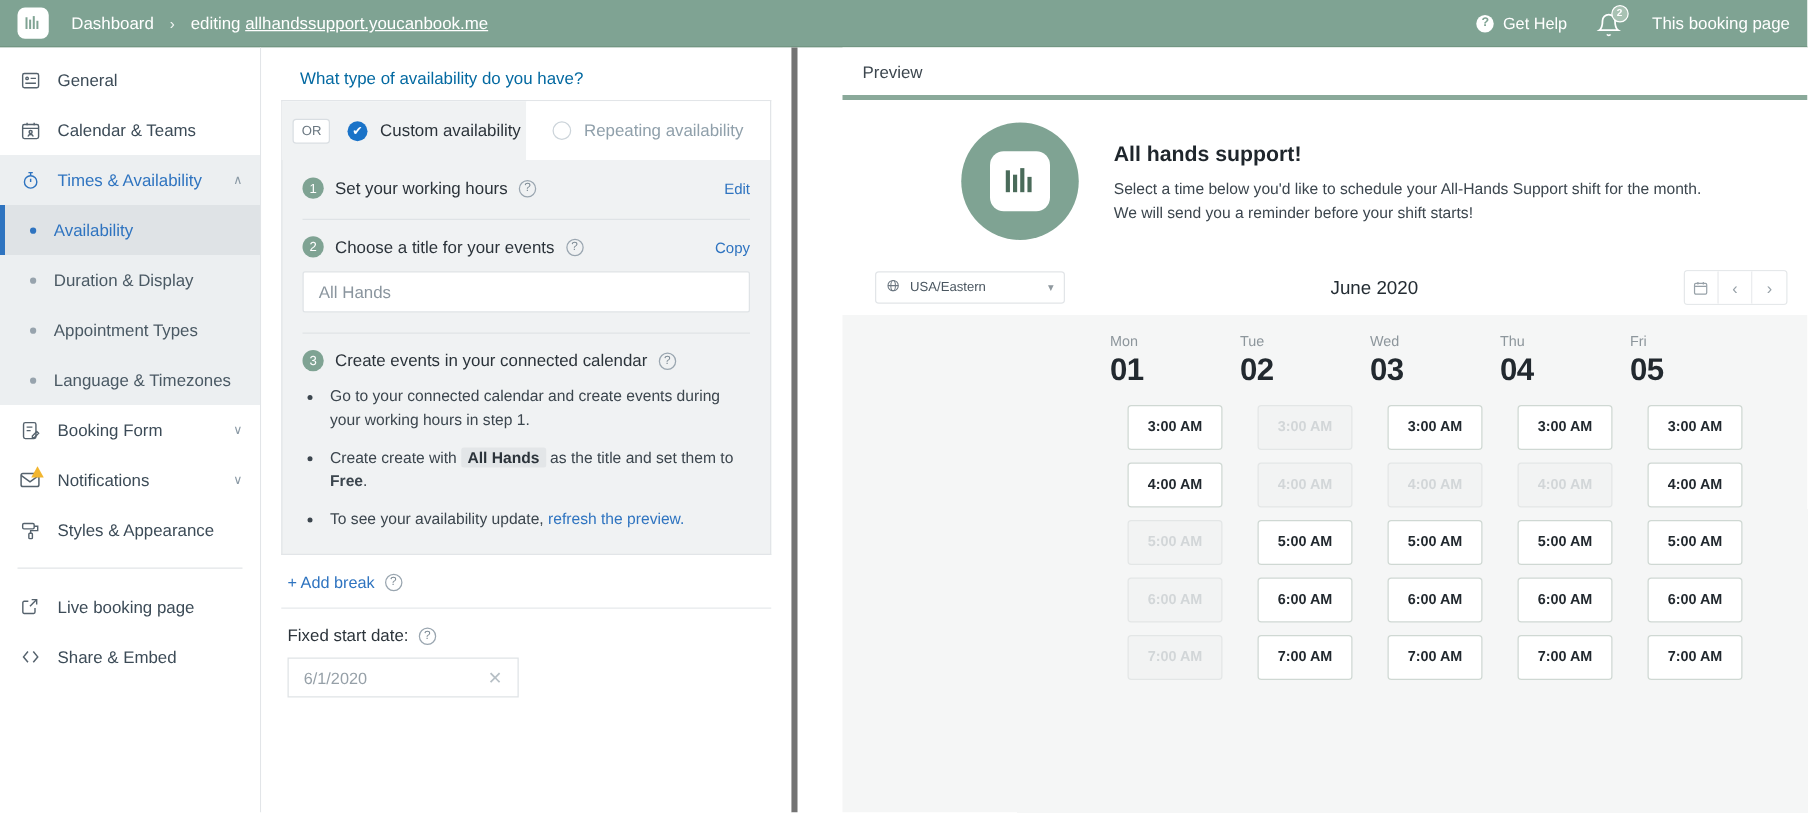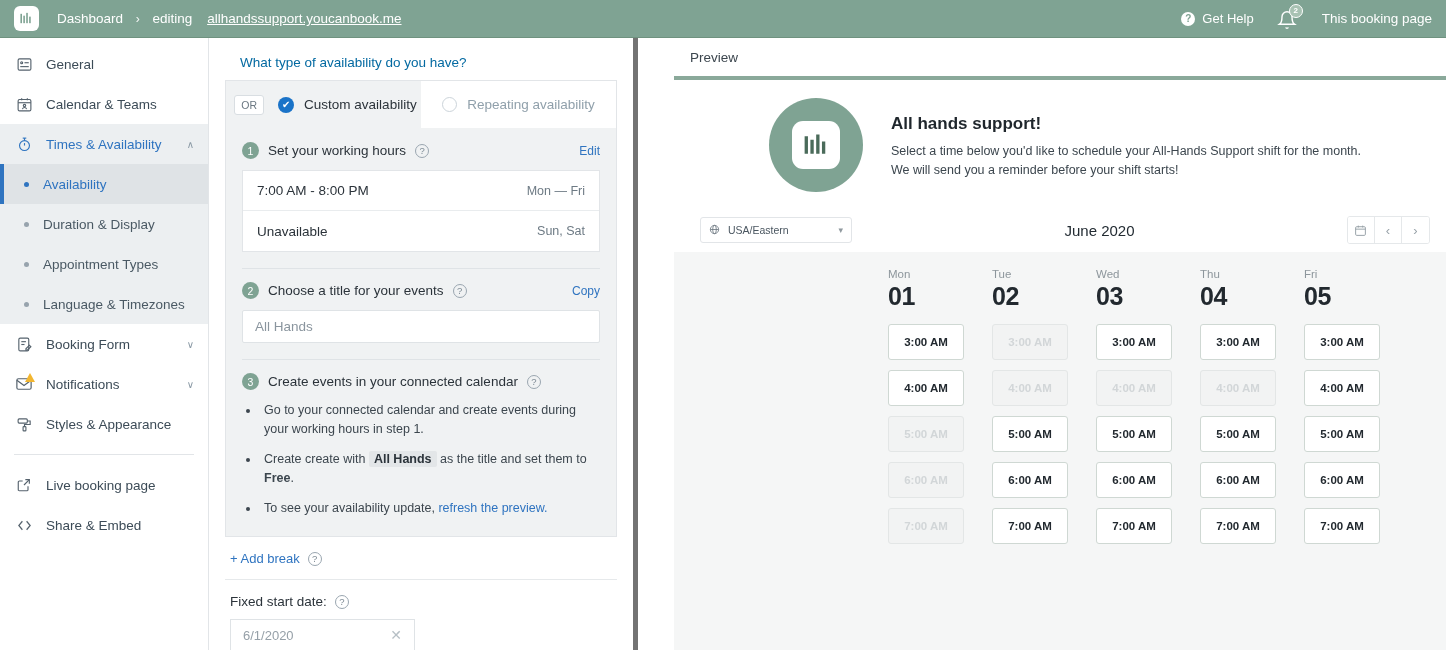--- a/index.html
+++ b/index.html
@@ -16,21 +16,21 @@
     display: flex; align-items: center; padding: 0 14px; color: #ffffff;
     border-bottom: 1px solid #6f927f;
   }
   .logo-box {
     width: 25px; height: 25px; background: #ffffff; border-radius: 6px;
     display: flex; align-items: center; justify-content: center; flex: 0 0 25px;
   }
   .crumb { font-size: 13.5px; color: #ffffff; margin-left: 18px; }
   .crumb-sep { margin: 0 9px; font-size: 12px; opacity: .9; }
   .crumb-edit { font-size: 13.5px; color:#ffffff; }
-  .crumb-link { text-decoration: underline; margin-left: 11px; }
+  .crumb-link { text-decoration: underline; }
   .topbar-right { margin-left: auto; display: flex; align-items: center; gap: 22px; padding-right: 0; }
   .gethelp { display: flex; align-items: center; gap: 7px; font-size: 13px; }
   .qmark {
     width: 14px; height: 14px; border-radius: 50%; background: #ffffff; color: #7fa393;
     font-size: 10px; font-weight: bold; display: flex; align-items: center; justify-content: center;
   }
   .bell-wrap { position: relative; width: 24px; height: 24px; }
   .badge {
     position: absolute; right: -3px; top: -3px; width: 14px; height: 14px; border-radius: 50%;
     background: #a8c2b3; border: 1px solid #ffffff; color: #ffffff; font-size: 8px;
@@ -171,21 +171,21 @@
   .navbtn:last-child { border-right: none; }
 
   .cal {
     flex: 1; background: #f5f6f6; padding: 16px 0 0 0; display:flex; justify-content:flex-start;
     overflow: hidden;
   }
   .cal-grid { display: flex; gap: 0; margin-left: 200px; }
   .daycol { width: 104px; display: flex; flex-direction: column; align-items: center; }
   .dow { font-size: 11.5px; color: #8d969c; align-self: flex-start; margin-left: 14px; }
   .dnum { font-size: 25px; font-weight: bold; color:#22292f; align-self:flex-start; margin-left:14px; margin-top: 2px; letter-spacing: -0.5px;}
-  .slots { margin-top: 13px; display:flex; flex-direction: column; gap: 10px; width: 100%; align-items: center;}
+  .slots { margin-top: 13px; display:flex; flex-direction: column; gap: 10px; width: 100%; align-items: flex-end;}
   .slot {
     width: 76px; height: 36px; border:1px solid #cfd8d3; border-radius: 3px; background:#ffffff;
     display:flex; align-items:center; justify-content:center; font-size: 11.5px; font-weight: bold;
     color:#22292f; cursor: pointer;
   }
   .slot.off { background: #f2f3f3; border-color:#e3e6e6; color:#d2d6d8; cursor: default; }
 </style>
 </head>
 <body>
 
@@ -362,30 +362,20 @@
 
       <div class="panel">
 
         <div class="step-row">
           <span class="step-num">1</span>
           <span class="step-title">Set your working hours</span>
           <span class="help-ico">?</span>
           <span class="step-link">Edit</span>
         </div>
 
-        <div class="rows">
-          <div class="row">
-            <span>7:00 AM - 8:00 PM</span>
-            <span class="right">Mon — Fri</span>
-          </div>
-          <div class="row">
-            <span>Unavailable</span>
-            <span class="right">Sun, Sat</span>
-          </div>
-        </div>
 
         <div class="divider-dash"></div>
 
         <div class="step-row">
           <span class="step-num">2</span>
           <span class="step-title">Choose a title for your events</span>
           <span class="help-ico">?</span>
           <span class="step-link">Copy</span>
         </div>
         <div class="text-input">

